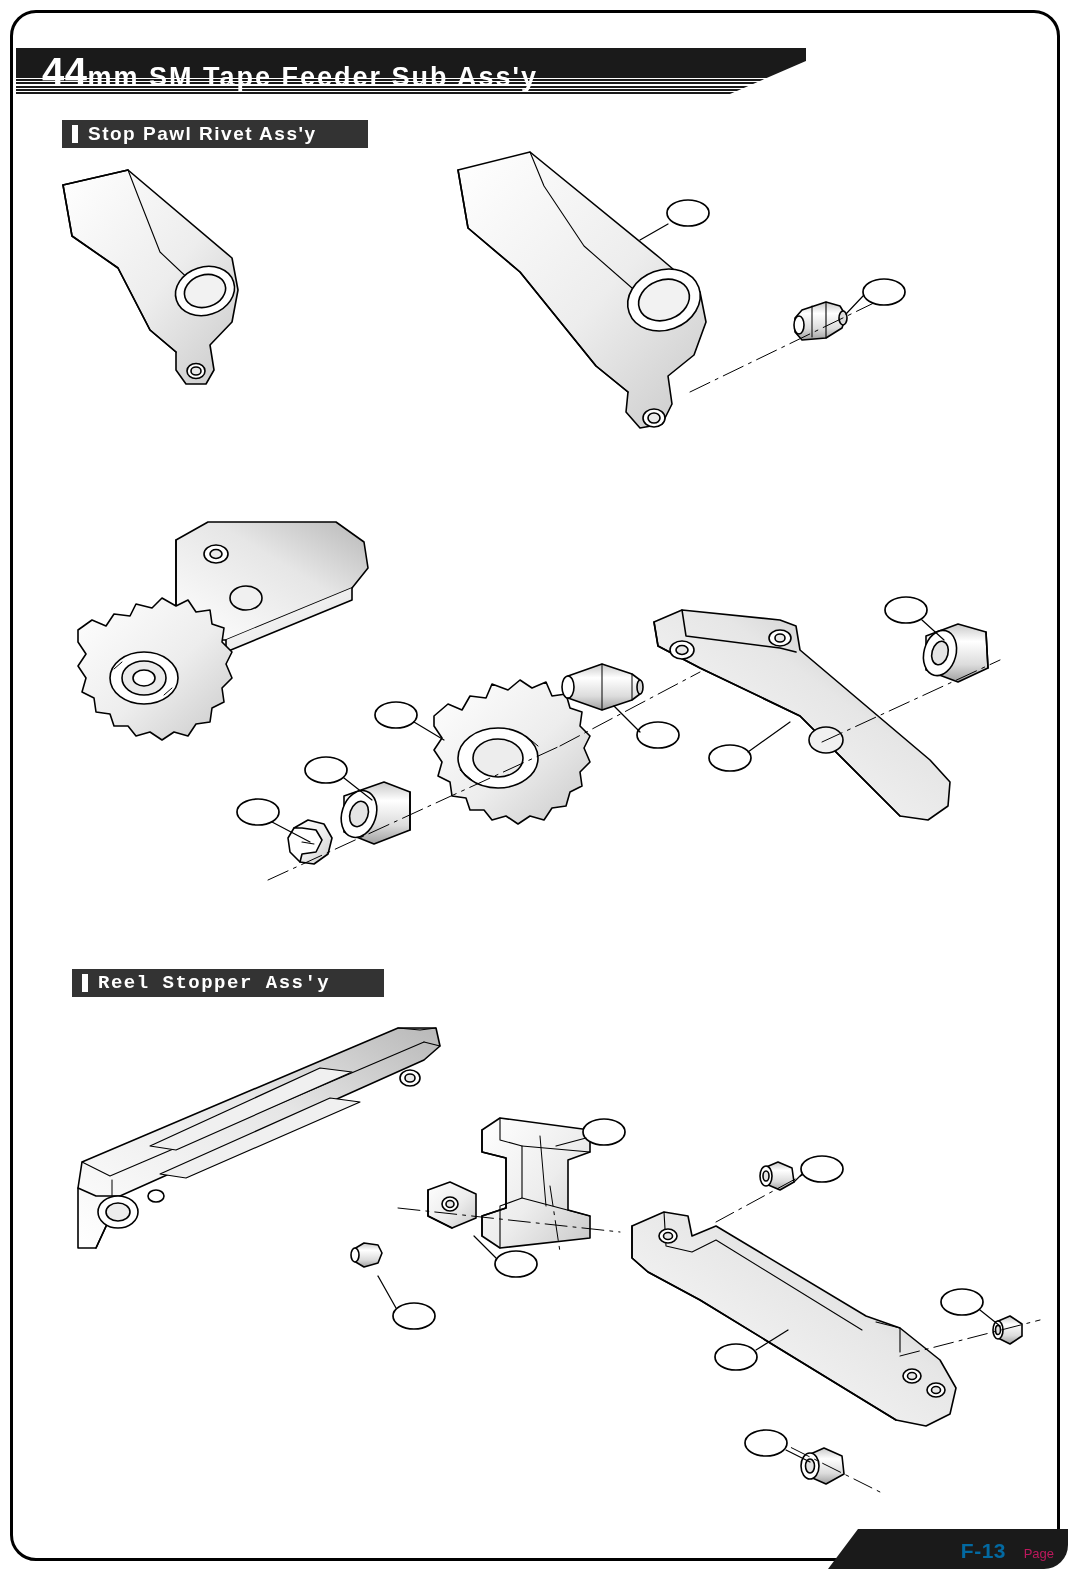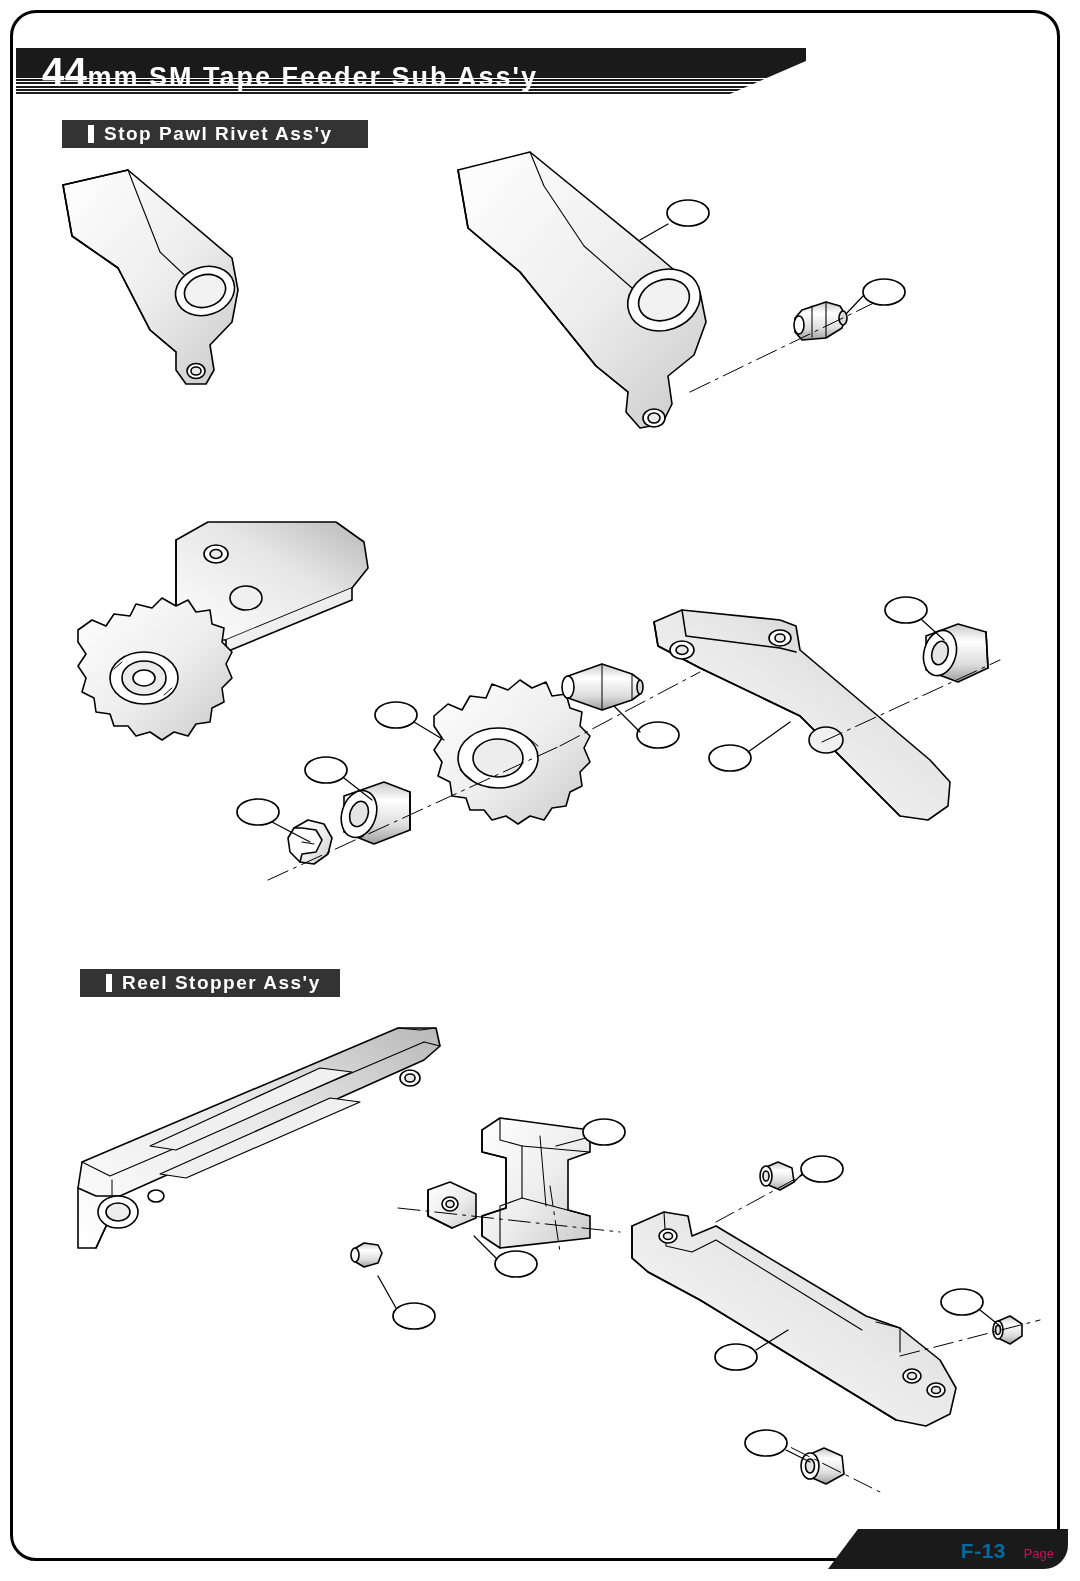--- a/index.html
+++ b/index.html
@@ -96,41 +96,41 @@
     letter-spacing: 2px;
   }
 
   
   .section-label {
     position: absolute;
     height: 28px;
     background: #333333;
     display: flex;
     align-items: center;
-    padding-left: 26px;
+    padding-left: 10px;
     box-sizing: border-box;
   }
   .section-label .bar {
     width: 6px;
     height: 18px;
     background: #ffffff;
     margin-right: 10px;
     flex: none;
   }
   .section-label .txt {
     color: #ffffff;
     font-size: 19px;
     font-weight: bold;
     letter-spacing: 1.5px;
     white-space: nowrap;
   }
 
   #sec1 { left: 62px; top: 120px; width: 306px; }
   #sec2 { left: 62px; top: 457px; width: 303px; }
-  #sec3 { left: 80px; top: 969px; width: 260px; }
+  #sec3 { left: 72px; top: 969px; width: 312px; font-family: Liberation Mono, monospace; }
 
   
   .footer-tab {
     position: absolute;
     right: 12px;
     bottom: 12px;
     width: 240px;
     height: 40px;
     background: #1a1a1a;
     clip-path: polygon(30px 0, 100% 0, 100% 100%, 0 100%);

